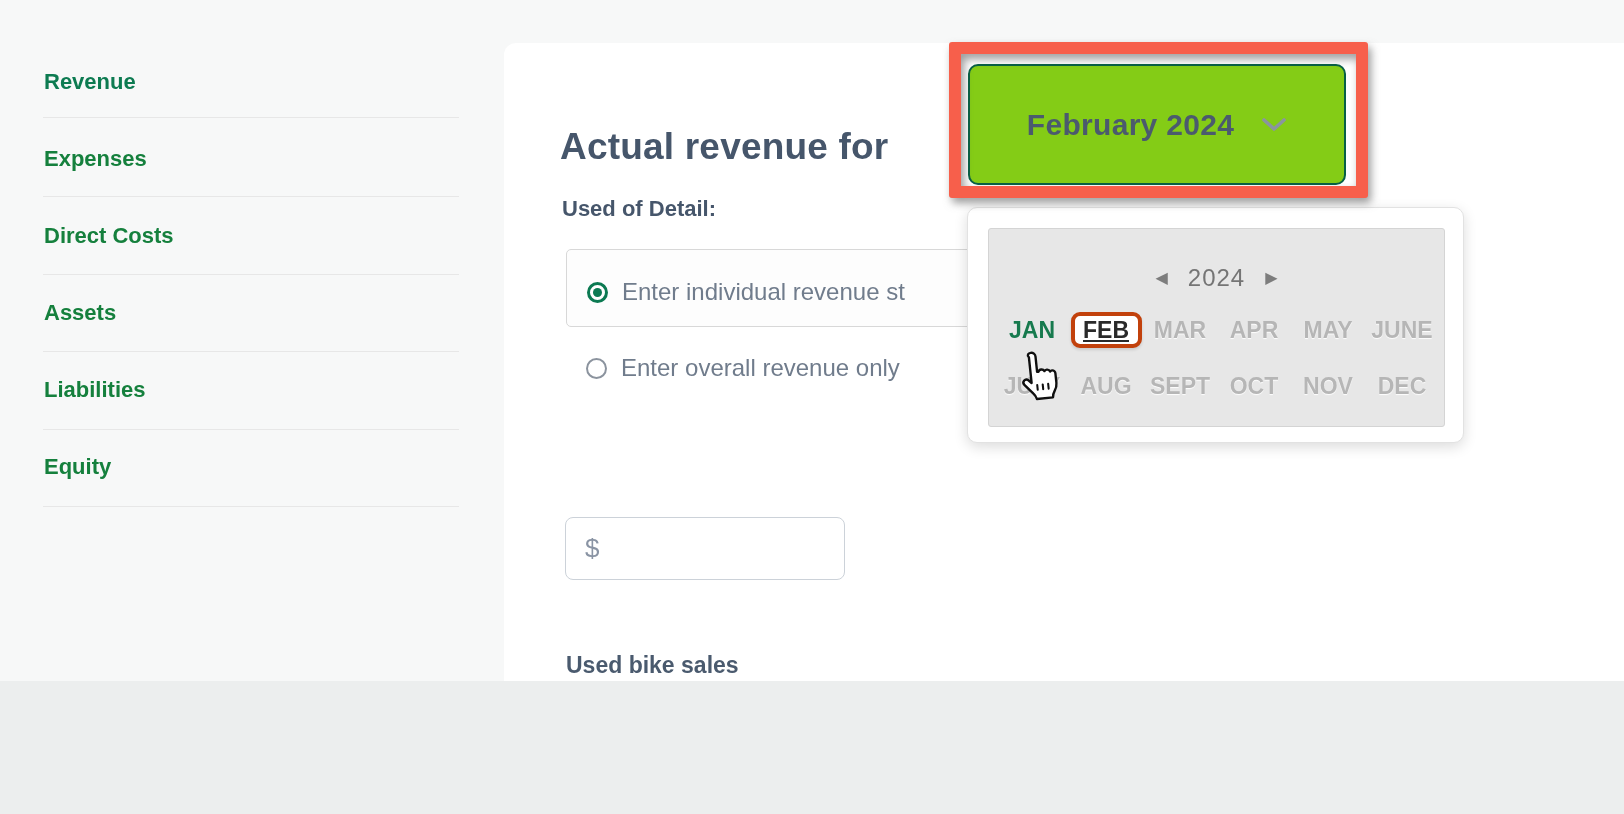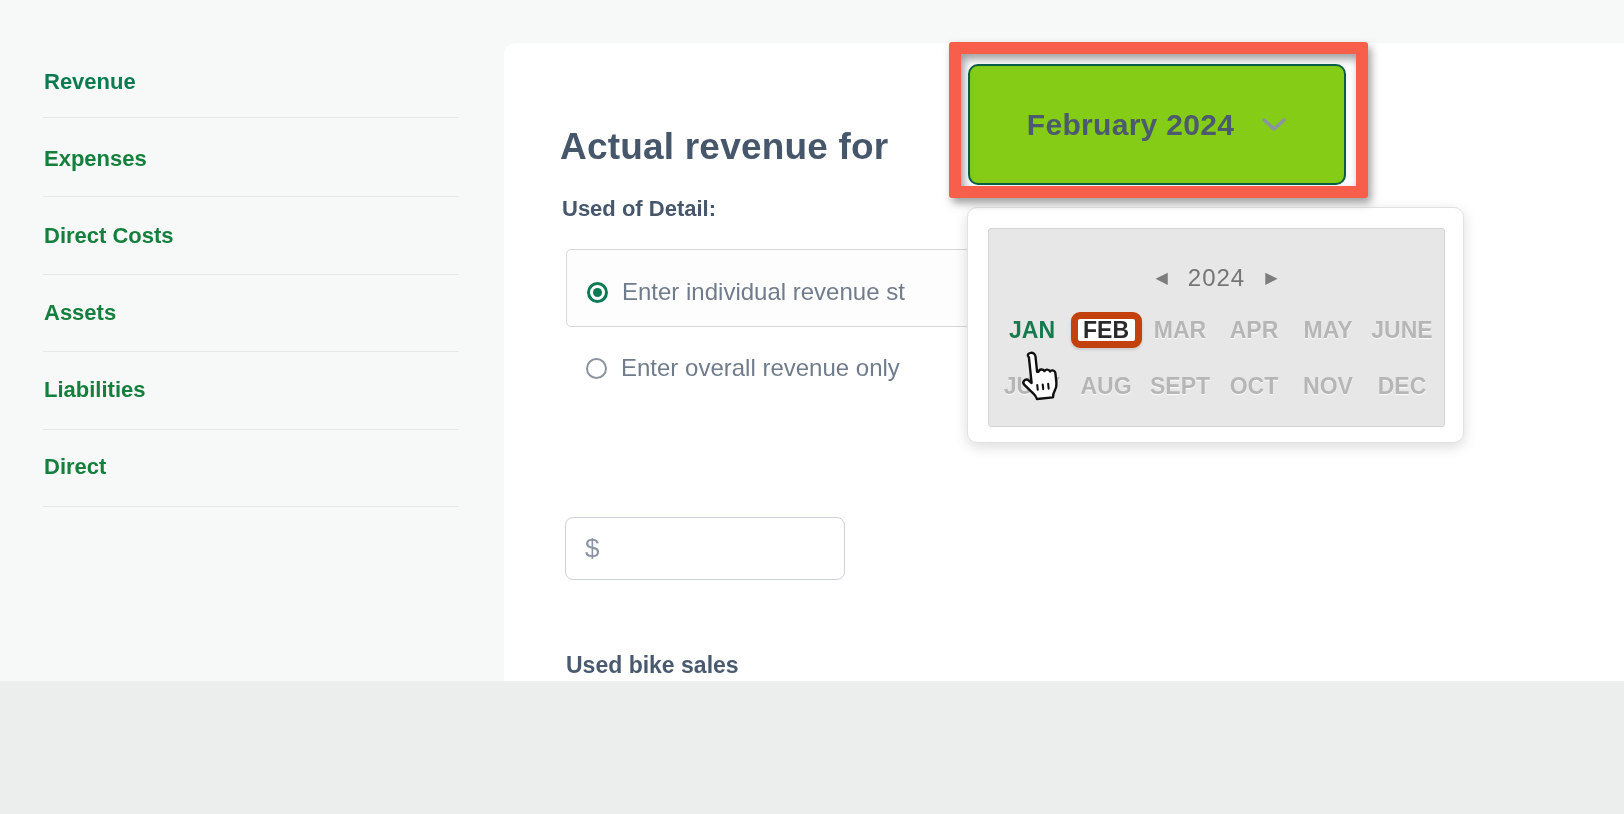--- a/index.html
+++ b/index.html
@@ -42,22 +42,22 @@
   .picker{position:absolute;left:967px;top:207px;width:497px;height:236px;background:#fff;border:1px solid #e2e2e2;
     border-radius:10px;box-shadow:0 4px 14px rgba(0,0,0,.14);z-index:10;}
   .picker-inner{position:absolute;left:20px;top:20px;width:457px;height:199px;background:#e7e7e7;border:1px solid #d4d4d4;border-radius:3px;}
   .year-nav{position:absolute;left:988px;top:264px;width:457px;display:flex;align-items:center;justify-content:center;gap:20px;z-index:11;}
   .year-arrow{font-size:16px;color:#7d7d7d;cursor:pointer;line-height:1;}
   .year-text{font-size:24px;font-weight:500;color:#757575;letter-spacing:1px;}
   .months{position:absolute;left:995px;top:312px;display:grid;grid-template-columns:repeat(6,74px);grid-auto-rows:36px;row-gap:20px;z-index:11;}
   .month-cell{display:flex;align-items:center;justify-content:center;font-size:23px;font-weight:600;color:#b6b6b6;
     text-shadow:0 1px 1px rgba(255,255,255,.95);cursor:default;}
   .month-cell.available{color:#177a4e;text-shadow:none;cursor:pointer;}
-  .month-selected-box{width:71px;height:36px;background:#fff;border:7px solid #c2410c;border-radius:9px;display:flex;
-    align-items:center;justify-content:center;box-shadow:0 2px 3px rgba(0,0,0,.12);color:#2a2a2a;text-shadow:none;font-weight:700;cursor:pointer;}
+  .month-selected-box{width:71px;height:36px;background:#fff;border:4px solid #c2410c;border-radius:9px;display:flex;
+    align-items:center;justify-content:center;box-shadow:0 2px 3px rgba(0,0,0,.12);color:#2a2a2a;text-shadow:none;font-weight:700;cursor:pointer;text-decoration:underline;}
 
   .cursor-hand{position:absolute;left:1016px;top:349px;z-index:30;transform:rotate(-6deg);pointer-events:none;}
 </style>
 </head>
 <body>
 
 <div class="page">
 
   <div class="card"></div>
 
@@ -65,21 +65,21 @@
     <div class="side-item active" style="top:69px">Revenue</div>
     <div class="divider" style="top:117px"></div>
     <div class="side-item" style="top:146px">Expenses</div>
     <div class="divider" style="top:196px"></div>
     <div class="side-item" style="top:223px">Direct Costs</div>
     <div class="divider" style="top:274px"></div>
     <div class="side-item" style="top:300px">Assets</div>
     <div class="divider" style="top:351px"></div>
     <div class="side-item" style="top:377px">Liabilities</div>
     <div class="divider" style="top:429px"></div>
-    <div class="side-item" style="top:454px">Direct</div>
+    <div class="side-item" style="top:454px">Equity</div>
     <div class="divider" style="top:506px"></div>
   </nav>
 
   <h1 class="page-title">Actual revenue for</h1>
 
   <div class="lod-label">Used of Detail:</div>
 
   <div class="option-box"></div>
   <div class="radio-row" style="left:587px;top:278px;">
     <span class="radio-outer checked">

